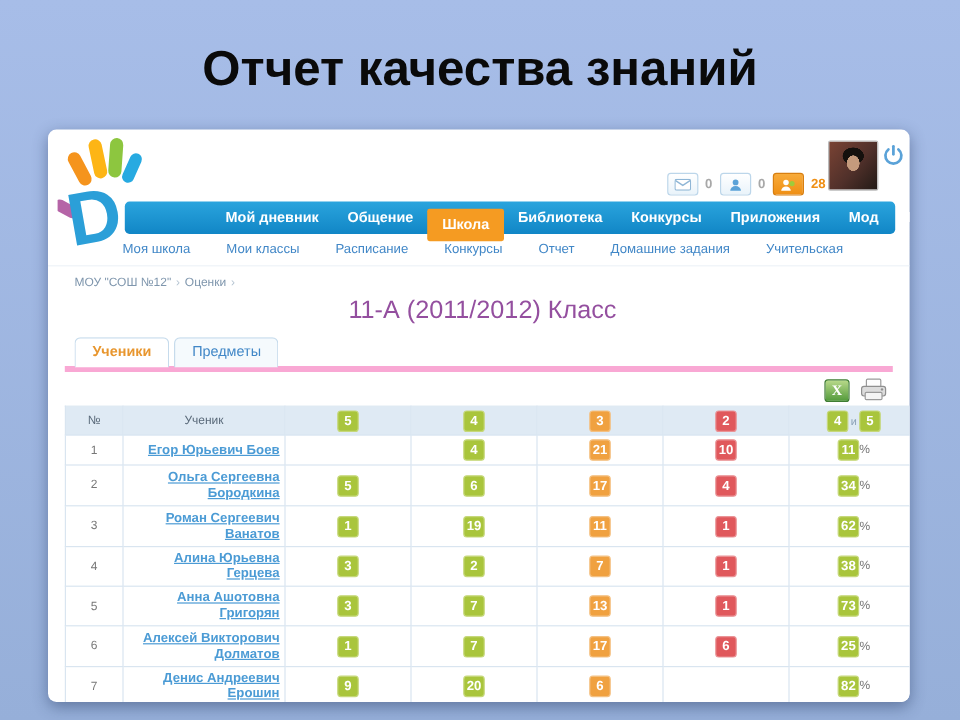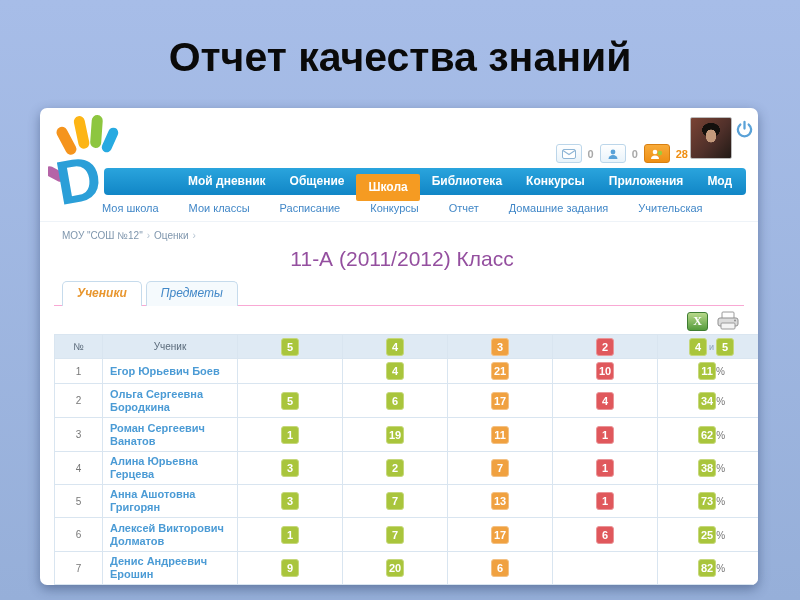--- a/index.html
+++ b/index.html
@@ -71,21 +71,21 @@
     display:flex;align-items:center;gap:30px;height:26px;padding-left:62px;
     font-size:11px;color:#4187c7;border-bottom:1px solid #eef3f8;
   }
   .subnav span{cursor:pointer;white-space:nowrap;}
   
   .content{padding:0 14px;}
   .breadcrumb{margin:8px 0 0 8px;font-size:10px;color:#8aa0b5;height:14px;}
   .breadcrumb .bc-item{color:#7f96ad;cursor:pointer;}
   .breadcrumb .bc-sep{color:#b5c4d2;margin:0 4px;}
   .page-title{margin:3px 0 10px 6px;font-size:21px;font-weight:normal;color:#944f9f;text-align:center;}
-  .tabs{display:flex;gap:4px;border-bottom:1px solid #f9a8d4;padding-left:8px;height:24px;font-style:italic;}
+  .tabs{display:flex;gap:4px;border-bottom:5px solid #f9a8d4;padding-left:8px;height:24px;}
   .tab{
     border:1px solid #c6dbec;border-bottom:none;border-radius:5px 5px 0 0;
     padding:0 14px;line-height:23px;font-size:12px;color:#4187c7;
     background:#f5fafd;margin-bottom:-1px;cursor:pointer;white-space:nowrap;
   }
   .tab.active{background:#fff;color:#e8962e;font-weight:bold;}
   .toolbar{height:26px;display:flex;align-items:center;justify-content:flex-end;gap:8px;padding:2px 4px 0 0;}
   .tool-icon{cursor:pointer;display:inline-flex;}
   .excel-icon{
     width:19px;height:17px;border:1px solid #3f7d33;border-radius:3px;
@@ -95,22 +95,22 @@
   }
   
   table{border-collapse:collapse;width:690px;table-layout:fixed;font-size:11px;}
   table, td, th{border:1px solid #d9e5f0;}
   thead th{
     background:#dfeaf4;color:#5a6a7a;font-weight:normal;font-size:10px;height:21px;
   }
   td{background:#fff;padding:3px 4px;text-align:center;vertical-align:middle;}
   td.num{color:#777;font-size:10px;width:45px;}
   td.name{
-    text-align:left;width:132px;padding-left:7px;
-    color:#4b9bd5;font-weight:bold;line-height:13px;cursor:pointer;
+    text-align:right;width:132px;padding-left:7px;
+    color:#4b9bd5;font-weight:bold;line-height:13px;cursor:pointer;text-decoration:underline;
   }
   .col-g{width:102px;}
   .col-c{width:105px;}
   tbody tr.single td{height:18px;}
   tbody tr.double td{height:27px;}
   .badge{
     display:inline-block;min-width:12px;height:14px;line-height:14px;
     padding:1px 2px;border-radius:3px;color:#fff;font-weight:bold;font-size:11px;
     text-align:center;vertical-align:middle;
   }

